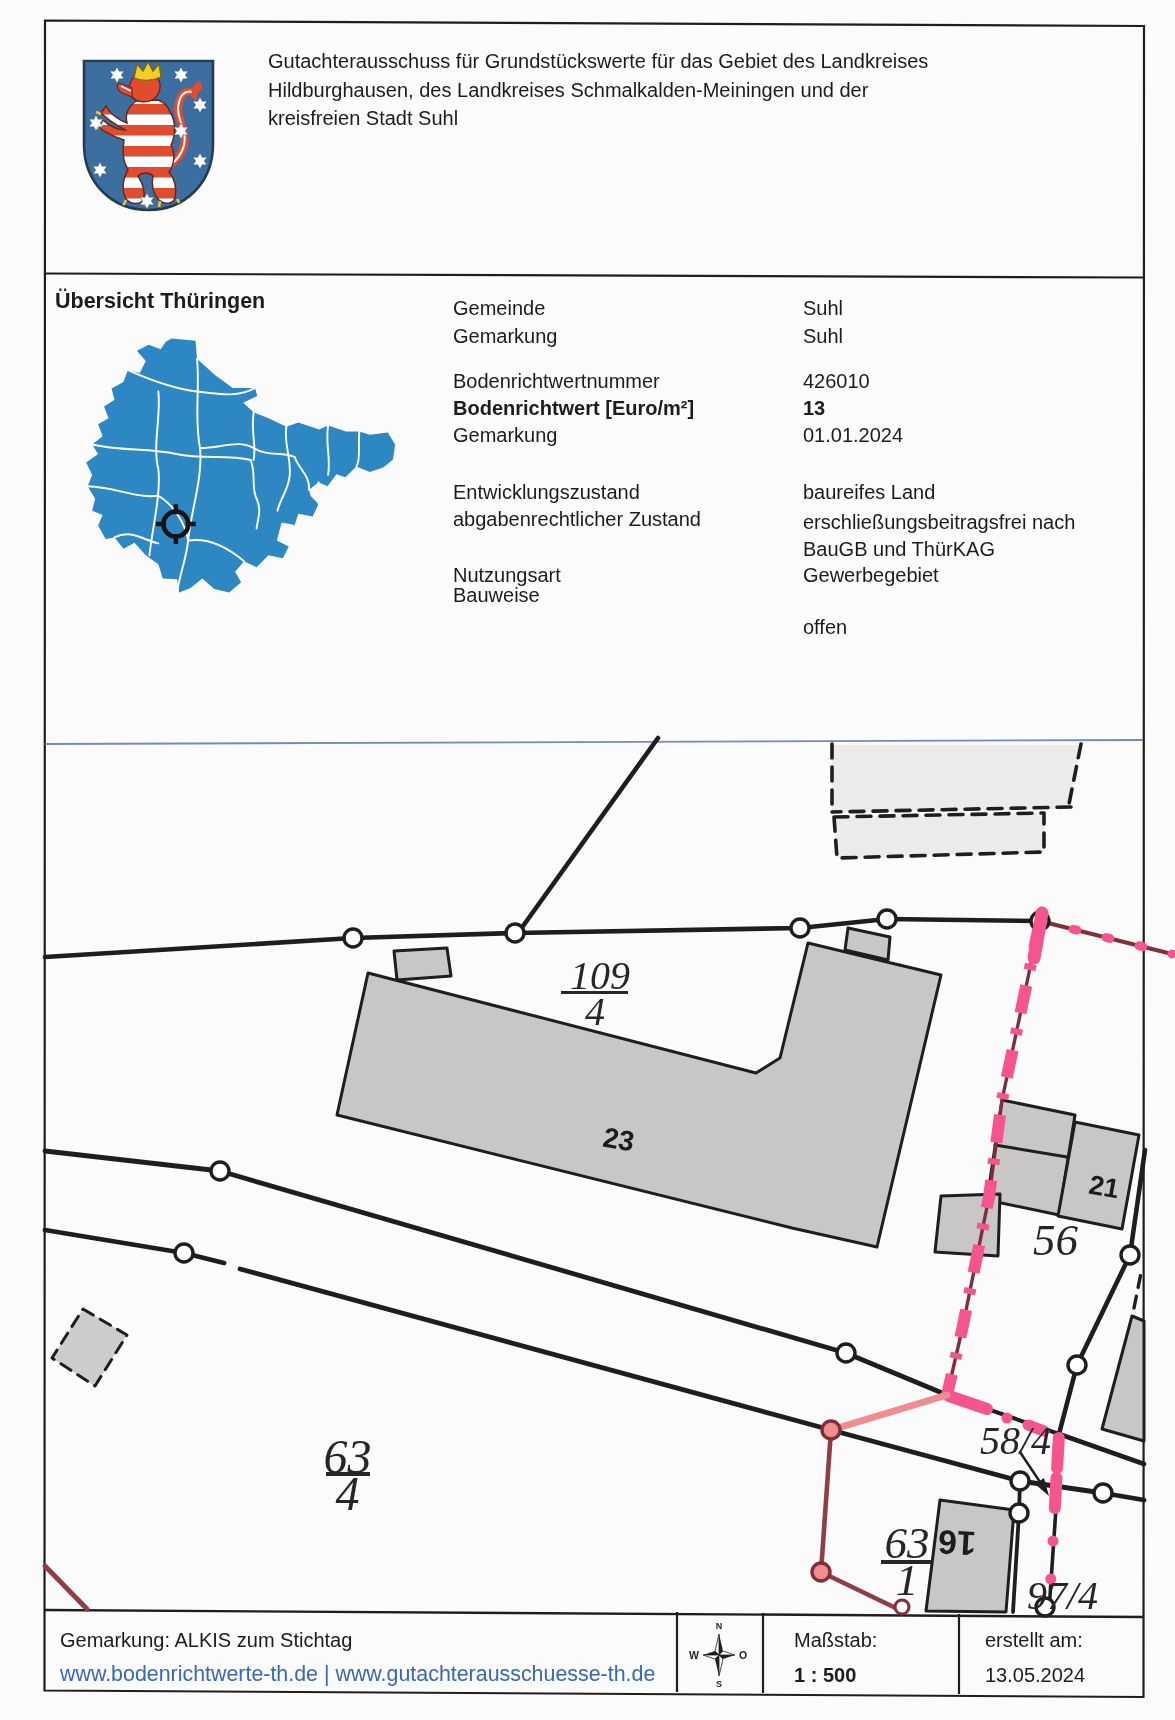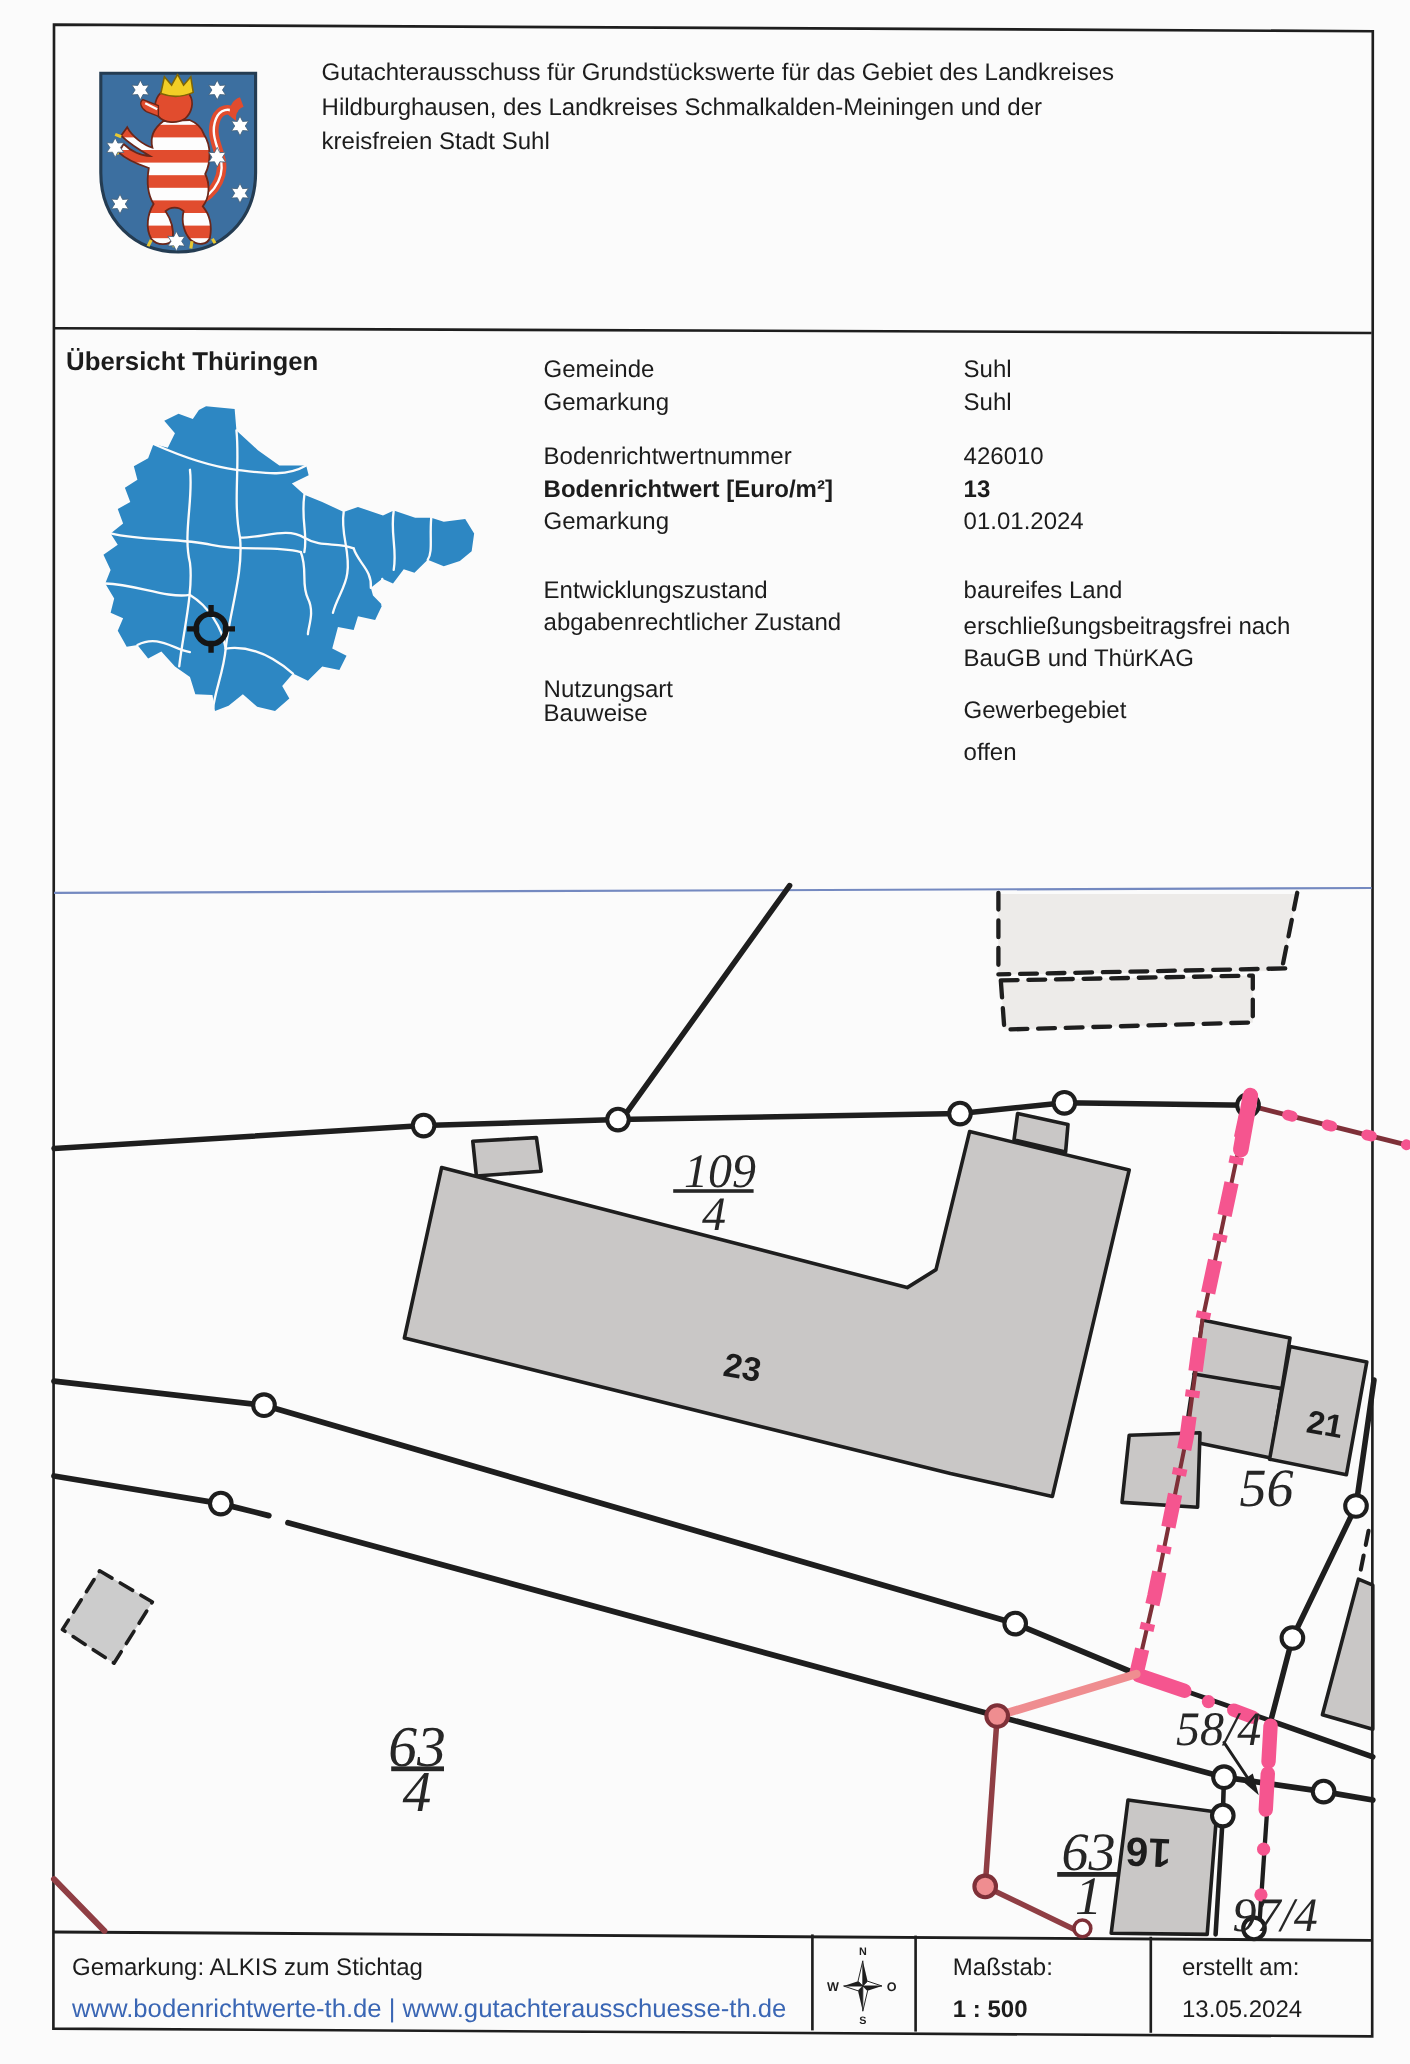--- a/index.html
+++ b/index.html
@@ -184,21 +184,21 @@
 <div class="t" style="left:803px;top:371px;font-size:20px;">426010</div>
 <div class="t" style="left:453px;top:398px;font-size:20px;font-weight:bold;">Bodenrichtwert [Euro/m²]</div>
 <div class="t" style="left:803px;top:398px;font-size:20px;font-weight:bold;">13</div>
 <div class="t" style="left:453px;top:425px;font-size:20px;">Gemarkung</div>
 <div class="t" style="left:803px;top:425px;font-size:20px;">01.01.2024</div>
 <div class="t" style="left:453px;top:482px;font-size:20px;">Entwicklungszustand</div>
 <div class="t" style="left:803px;top:482px;font-size:20px;">baureifes Land</div>
 <div class="t" style="left:453px;top:509px;font-size:20px;">abgabenrechtlicher Zustand</div>
 <div class="t" style="left:803px;top:509px;font-size:20px;line-height:27px;white-space:normal;width:300px;">erschließungsbeitragsfrei nach BauGB und ThürKAG</div>
 <div class="t" style="left:453px;top:565px;font-size:20px;">Nutzungsart</div>
-<div class="t" style="left:803px;top:565px;font-size:20px;margin-top:17px;">Gewerbegebiet</div>
+<div class="t" style="left:803px;top:565px;font-size:20px;">Gewerbegebiet</div>
 <div class="t" style="left:453px;top:585px;font-size:20px;">Bauweise</div>
 <div class="t" style="left:803px;top:617px;font-size:20px;">offen</div>
 
 <div class="t ser" style="left:556px;top:956px;width:88px;text-align:center;font-size:40px;">109</div>
 <div style="position:absolute;left:561px;top:991px;width:67px;height:3.2px;background:#262626;"></div>
 <div class="t ser" style="left:551px;top:991.5px;width:88px;text-align:center;font-size:40px;">4</div>
 <div class="t ser" style="left:318px;top:1432.5px;width:59px;text-align:center;font-size:48px;">63</div>
 <div style="position:absolute;left:326px;top:1472px;width:44px;height:3.8px;background:#262626;"></div>
 <div class="t ser" style="left:318px;top:1469.5px;width:59px;text-align:center;font-size:48px;">4</div>
 <div class="t ser" style="left:878px;top:1521px;width:58px;text-align:center;font-size:45px;">63</div>

